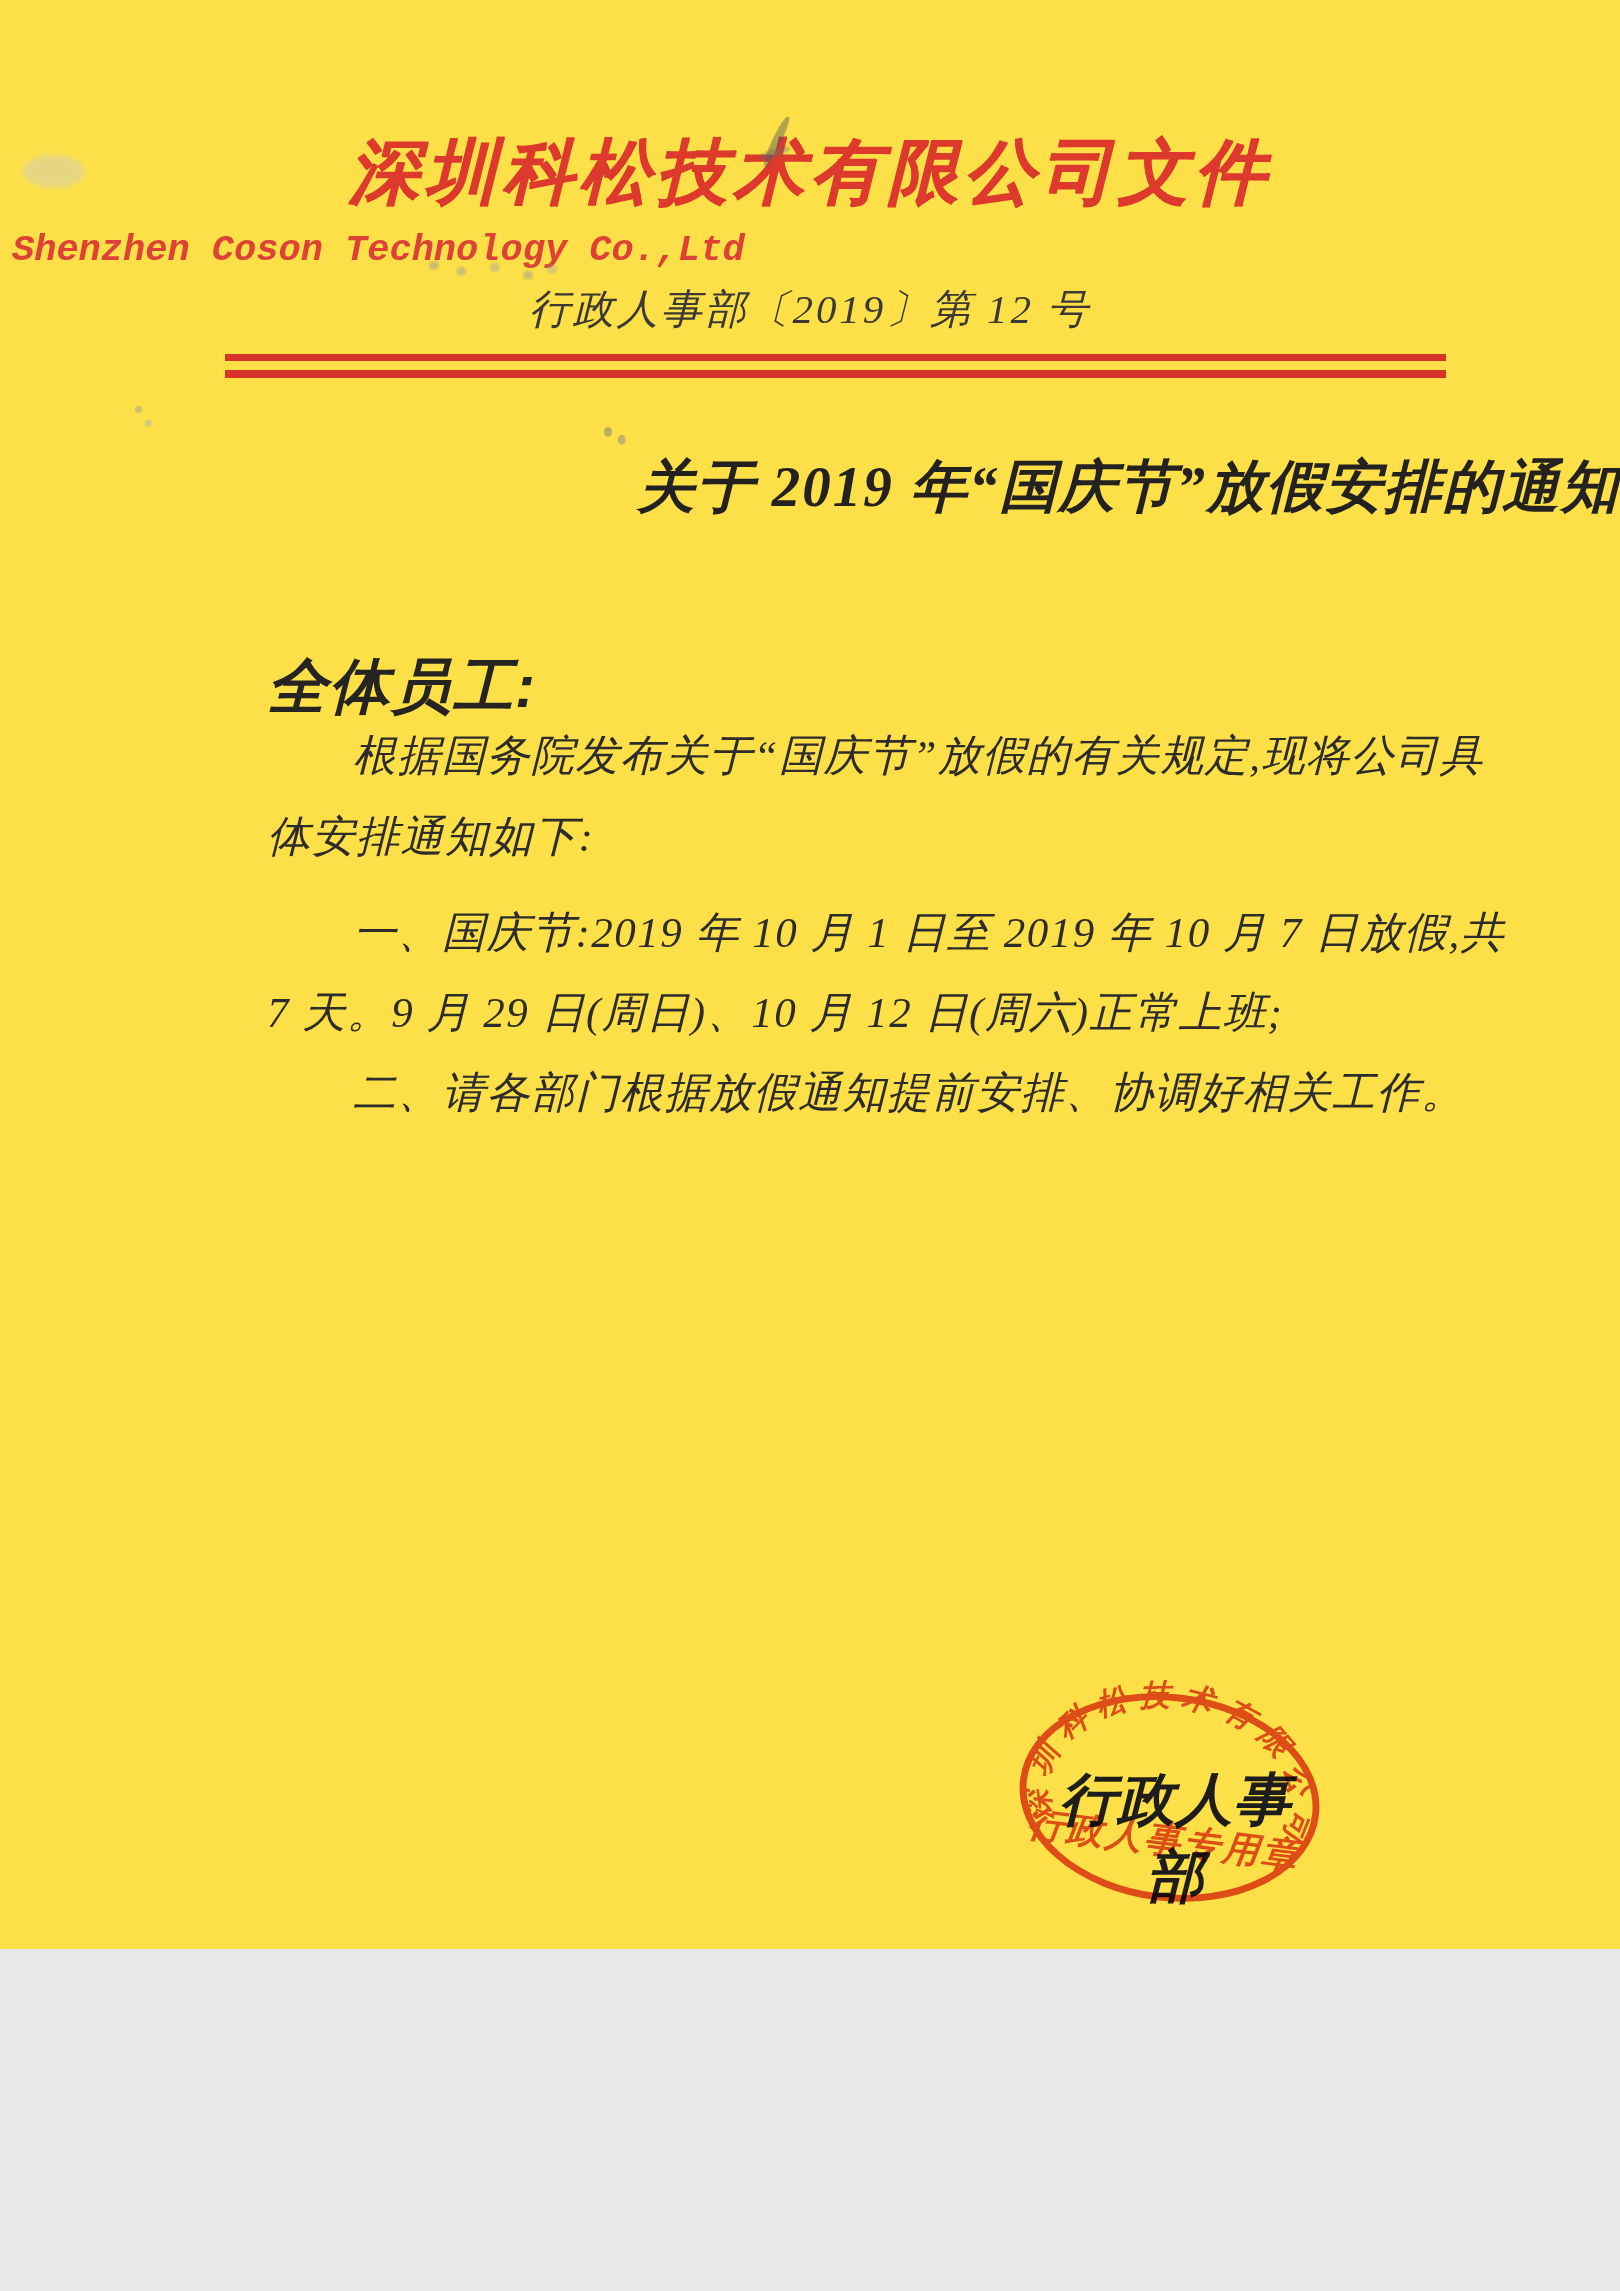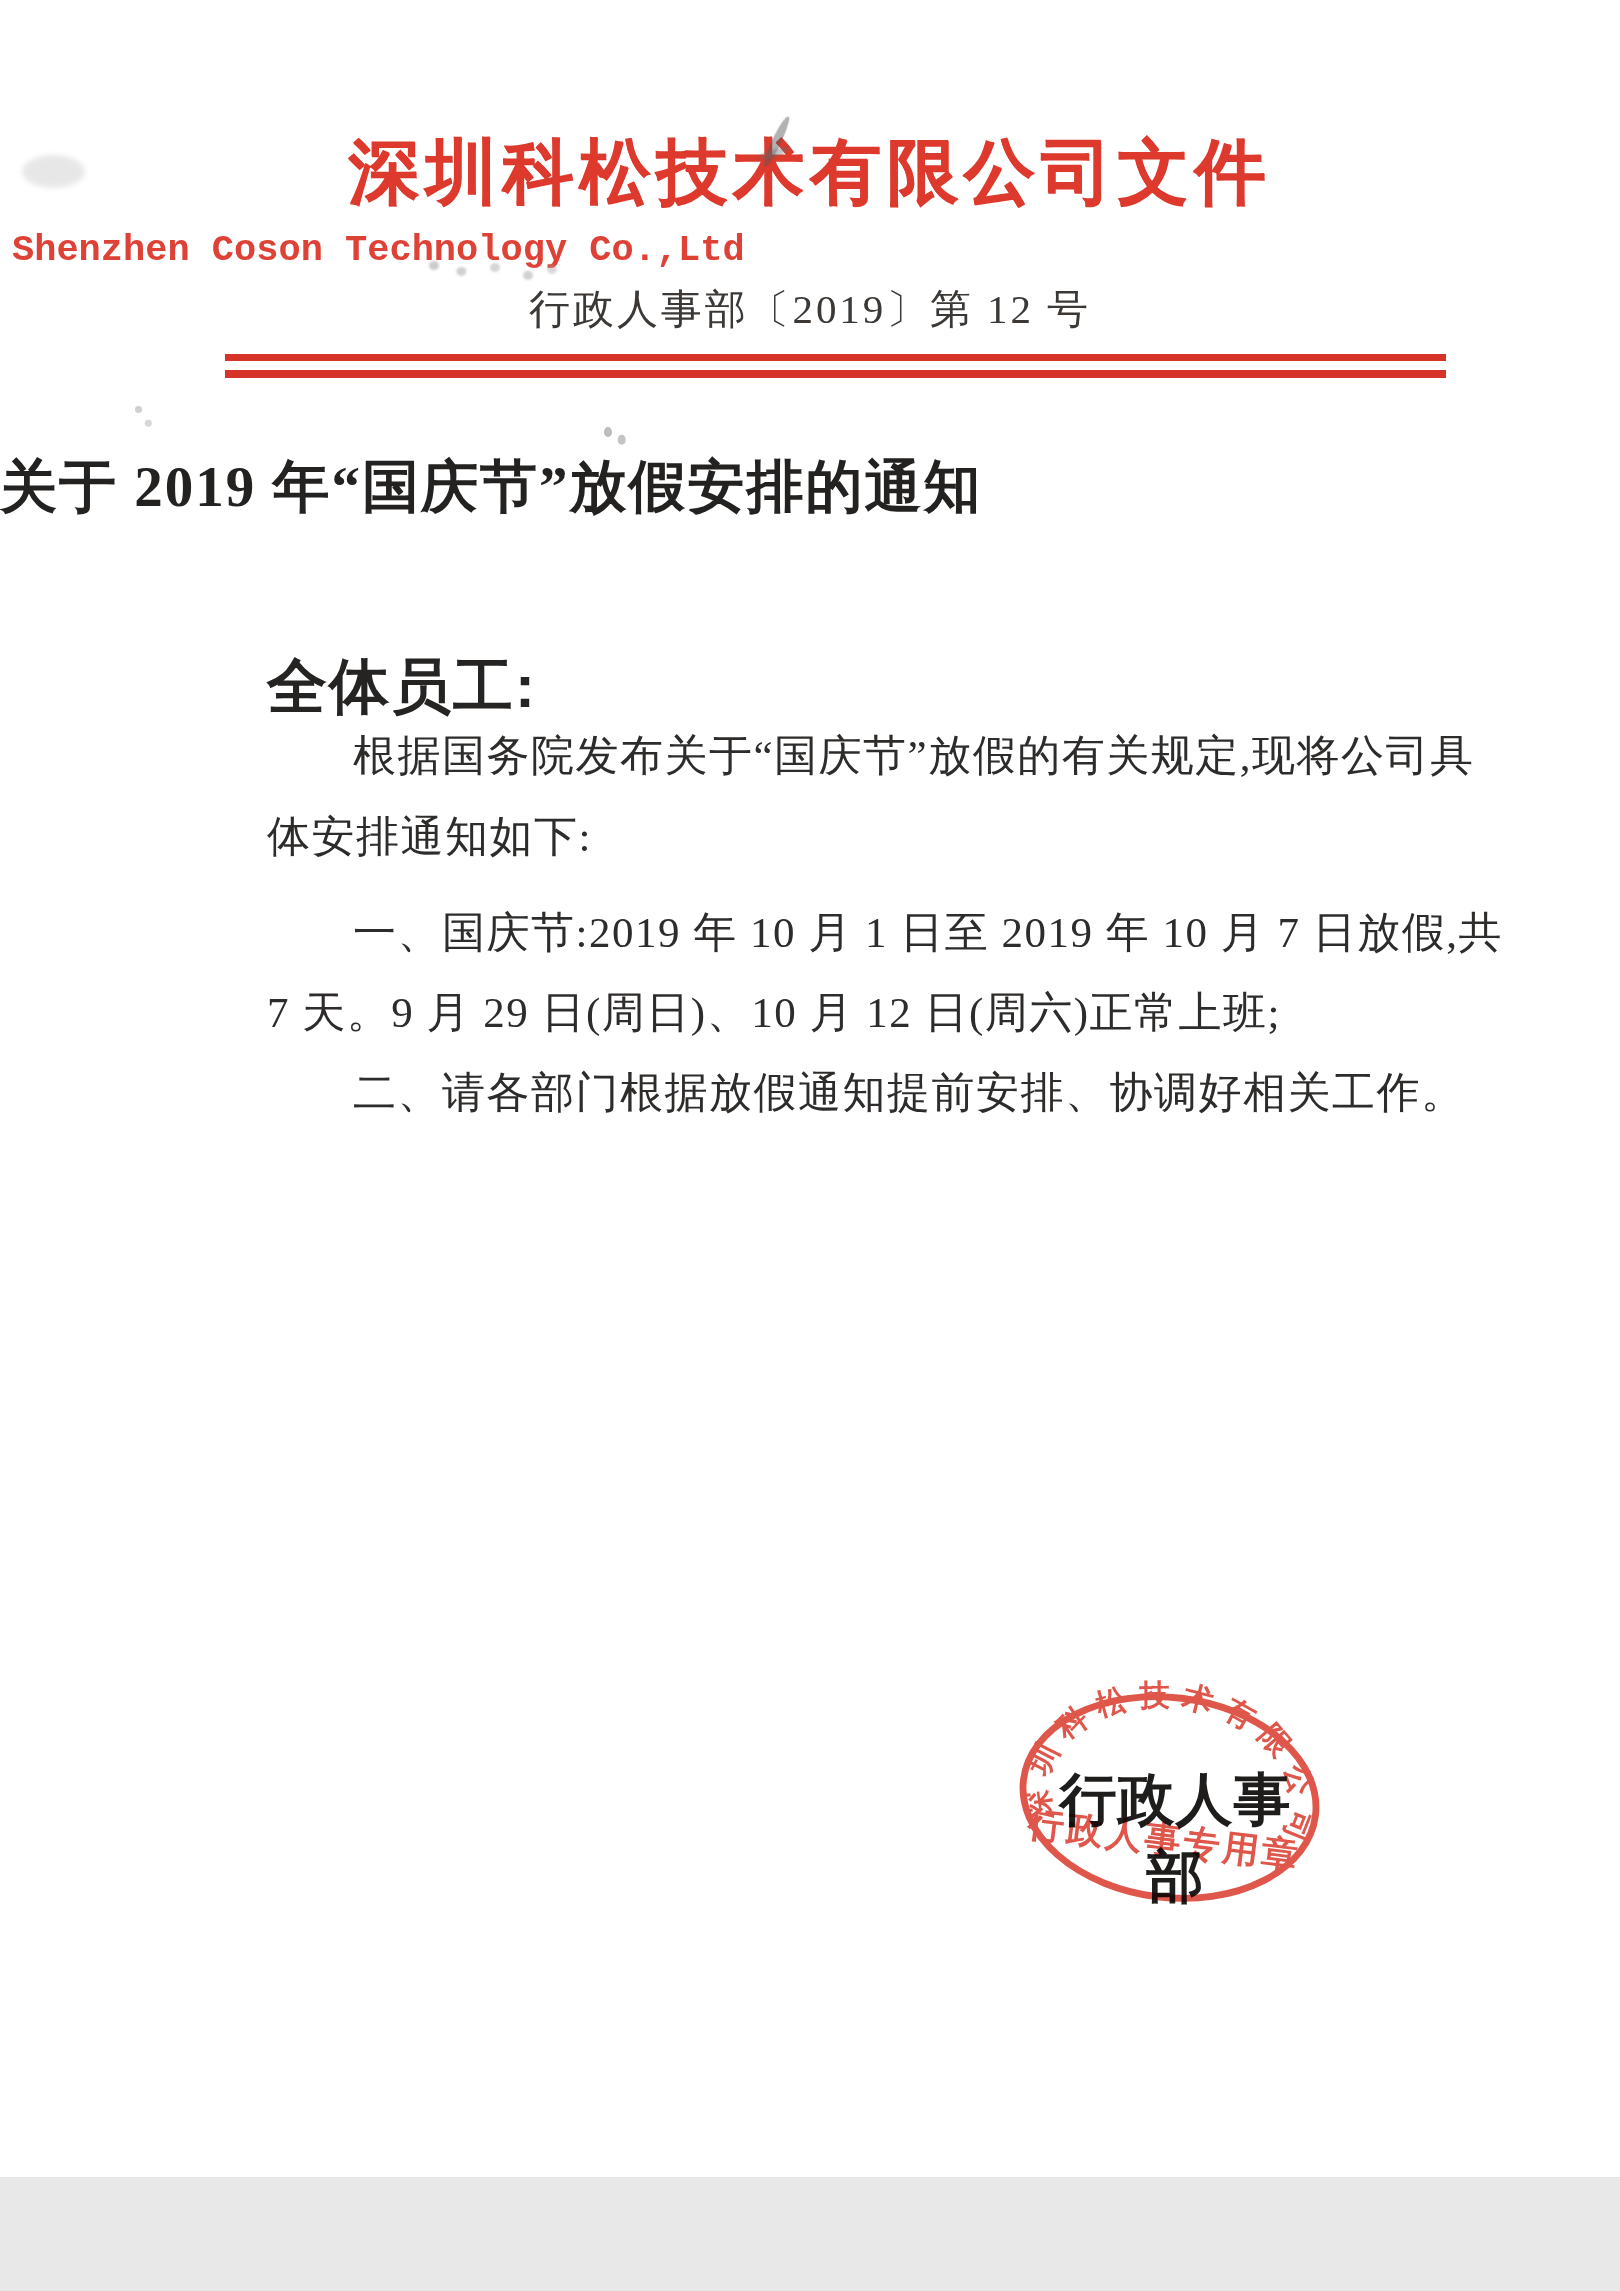--- a/index.html
+++ b/index.html
@@ -1,23 +1,24 @@
 <!DOCTYPE html>
 <html><head>
 <meta charset="utf-8">
 <style>
   html,body{margin:0;padding:0;background:#e8e8e8;}
   .page{
     position:relative;
-    width:1620px;height:2177px;
+    width:1620px;height:1949px;
     margin:0 auto;
-    background:#ffffff;
+    background:#fde047;
     overflow:hidden;
     font-family:"Liberation Serif","DejaVu Serif",serif;
     color:#2e2c2b;
+    font-style:italic;
   }
   
   .company-cn{
     position:absolute;top:125px;left:0;width:100%;
     text-align:center;
     font-size:71px;font-weight:700;
     letter-spacing:5.9px;
     color:#dd392c;
     font-family:"Liberation Serif","DejaVu Serif",serif;
     text-shadow:0.5px 0.5px 0 #dd392c;
@@ -39,21 +40,21 @@
   }
   .red-rule{
     position:absolute;left:225px;width:1221px;height:6.9px;
     background:#d63429;
   }
   .red-rule.top{top:354px;}
   .red-rule.bottom{top:370px;height:7.8px;}
   
   .doc-title{
     position:absolute;top:449px;left:0;width:100%;
-    text-align:left;
+    text-align:right;
     font-size:57px;font-weight:700;
     letter-spacing:2px;
     color:#242220;
   }
   
   .salutation{
     position:absolute;top:647px;left:267px;
     font-size:60px;font-weight:700;
     font-family:"Liberation Sans","DejaVu Sans",sans-serif;
     color:#262422;

